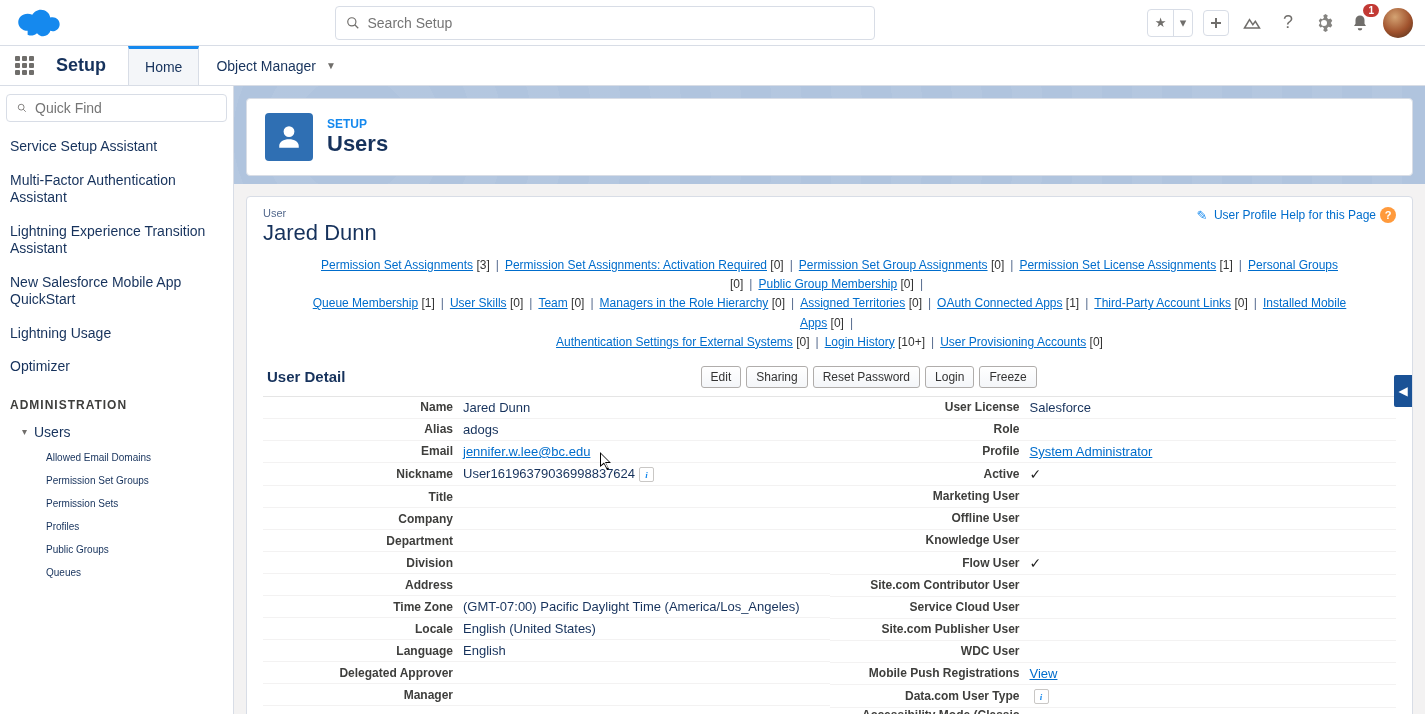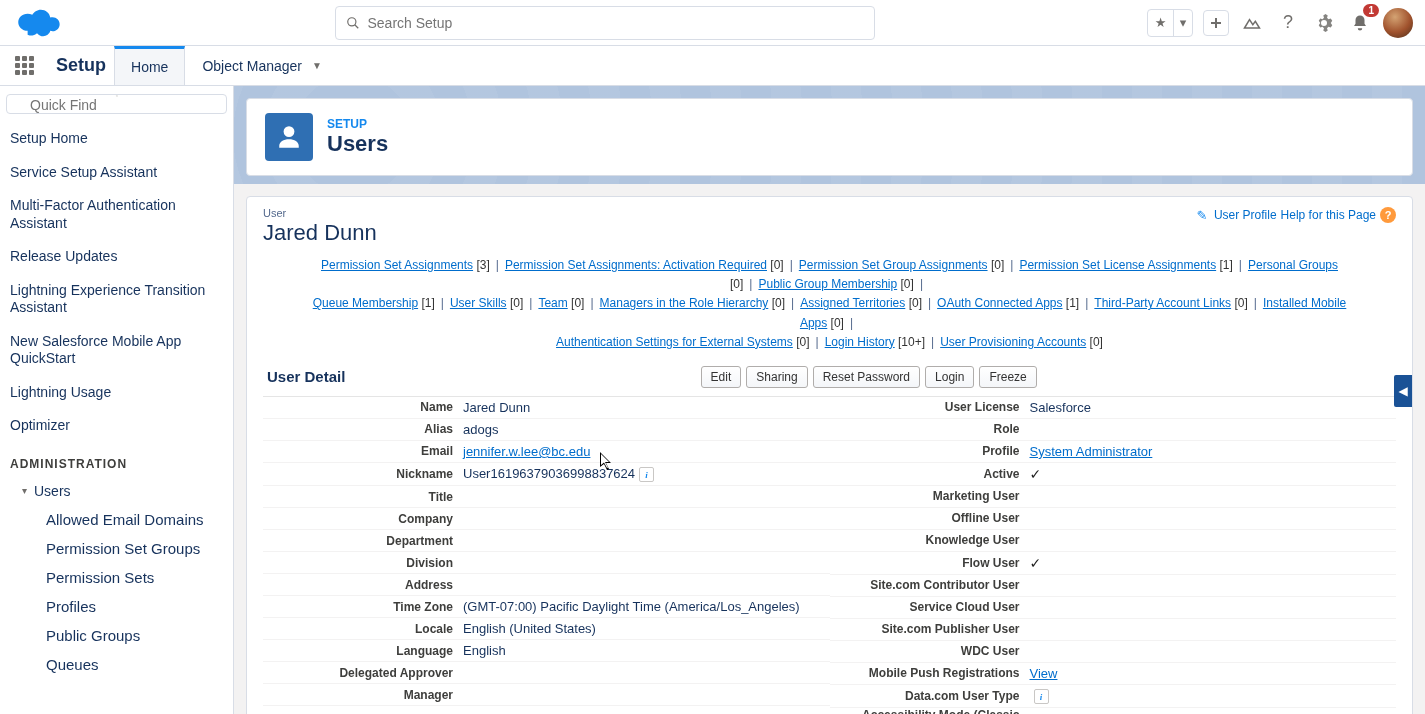--- a/index.html
+++ b/index.html
@@ -16,37 +16,37 @@
 .badge { position: absolute; top: -6px; right: -6px; background: #c23934; color: #fff; font-size: 10px; border-radius: 10px; padding: 1px 5px; font-weight: bold; }
 .avatar { width: 30px; height: 30px; border-radius: 50%; background: radial-gradient(circle at 40% 30%, #d4a373, #a0522d 55%, #4a2e1a); }
 .favorite-box { display: flex; border: 1px solid #d8dde6; border-radius: 4px; }
 .favorite-box .star-btn { width: 26px; height: 26px; display: flex; align-items: center; justify-content: center; color: #706e6b; border-right: 1px solid #d8dde6; }
 .favorite-box .drop-btn { width: 18px; height: 26px; display: flex; align-items: center; justify-content: center; color: #706e6b; }
 
 .nav-bar { height: 40px; display: flex; align-items: center; border-bottom: 1px solid #d8dde6; padding-left: 10px; }
 .app-launcher { width: 28px; height: 28px; display: grid; grid-template-columns: repeat(3, 5px); grid-template-rows: repeat(3, 5px); gap: 2px; justify-content: center; align-content: center; cursor: pointer; }
 .app-launcher > span { background: #706e6b; border-radius: 1px; }
 .app-name { font-size: 18px; font-weight: bold; margin-left: 18px; color: #16325c; }
-.tabs { display: flex; height: 100%; margin-left: 8px; }
+.tabs { display: flex; height: 100%; margin-left: 22px; }
 .tab { padding: 0 16px; display: flex; align-items: center; font-size: 14px; color: #16325c; border: 1px solid transparent; cursor: pointer; }
 .tab.active { border: 1px solid #d8dde6; border-bottom: none; border-top: 3px solid #1589ee; background: #f4f6f9; }
 .tab .chev { margin-left: 10px; font-size: 10px; color: #706e6b; }
 
 .body { display: flex; height: calc(714px - 86px); }
 
 .sidebar { width: 234px; border-right: 1px solid #d8dde6; position: relative; overflow-y: auto; padding: 8px 0; }
 .sidebar::-webkit-scrollbar { width: 14px; }
 .sidebar::-webkit-scrollbar-thumb { background: #c9c7c5; border-radius: 10px; }
-.quick-find { margin: 0 6px 8px 6px; border: 1px solid #d8dde6; border-radius: 4px; height: 20px; display: flex; align-items: center; padding: 0 10px; color: #706e6b; flex-direction: column; }
+.quick-find { margin: 0 6px 8px 6px; border: 1px solid #d8dde6; border-radius: 4px; height: 28px; display: flex; align-items: center; padding: 0 10px; color: #706e6b; }
 .quick-find input { border: none; outline: none; flex: 1; margin-left: 8px; font-size: 14px; }
 .side-item { padding: 8px 10px; font-size: 14px; color: #16325c; line-height: 1.25; cursor: pointer; }
 .side-section { padding: 14px 10px 6px 10px; font-size: 12px; color: #3e3e3c; letter-spacing: 1px; font-weight: 600; }
 .side-tree-item { padding: 6px 10px 6px 22px; font-size: 14px; display: flex; align-items: center; cursor: pointer; }
 .side-tree-item .caret { width: 12px; display: inline-block; font-size: 10px; color: #706e6b; }
-.side-tree-sub { padding: 6px 10px 6px 46px; font-size: 15px; cursor: pointer; }
+.side-tree-sub { padding: 6px 10px 6px 46px; font-size: 10px; cursor: pointer; }
 
 .main { flex: 1; background: #f3f2f2; overflow-y: auto; }
 .banner-wrap { background: #b0c4de; background-image: repeating-radial-gradient(circle at 10% 50%, rgba(255,255,255,0.05) 0 30px, transparent 30px 60px); padding: 8px; }
 .banner { background: #fff; border-radius: 4px; padding: 14px 18px; display: flex; align-items: center; gap: 14px; border: 1px solid #d8dde6; margin: 4px 4px 0 4px;}
 .banner-icon { width: 48px; height: 48px; background: #2f6fb3; border-radius: 4px; display: flex; align-items: center; justify-content: center; color: #fff; }
 .banner-text .eyebrow { font-size: 12px; color: #1589ee; font-weight: 600; }
 .banner-text .title { font-size: 22px; font-weight: 700; color: #16325c; }
 
 .content-card { background: #fff; margin: 12px; border: 1px solid #d8dde6; border-radius: 4px; padding: 10px 16px; position: relative; }
 .page-eyebrow { font-size: 11px; color: #54698d; }
@@ -154,24 +154,22 @@
 
   <div class="sidebar">
     <div class="quick-find">
       <svg width="14" height="14" viewBox="0 0 24 24">
           <circle cx="10" cy="10" r="7" stroke="#706e6b" stroke-width="2" fill="none"></circle>
           <line x1="15" y1="15" x2="21" y2="21" stroke="#706e6b" stroke-width="2"></line>
         </svg>
       <input placeholder="Quick Find" style="">
     </div>
     <div id="side-items">
-        <div class="side-item">Setup Home</div>
         <div class="side-item">Service Setup Assistant</div>
         <div class="side-item">Multi-Factor Authentication Assistant</div>
-        <div class="side-item">Release Updates</div>
         <div class="side-item">Lightning Experience Transition Assistant</div>
         <div class="side-item">New Salesforce Mobile App QuickStart</div>
         <div class="side-item">Lightning Usage</div>
         <div class="side-item">Optimizer</div>
       </div>
     <div class="side-section">ADMINISTRATION</div>
     <div class="side-tree-item">
       <span class="caret">▾</span>
       <span>Users</span>
     </div>

